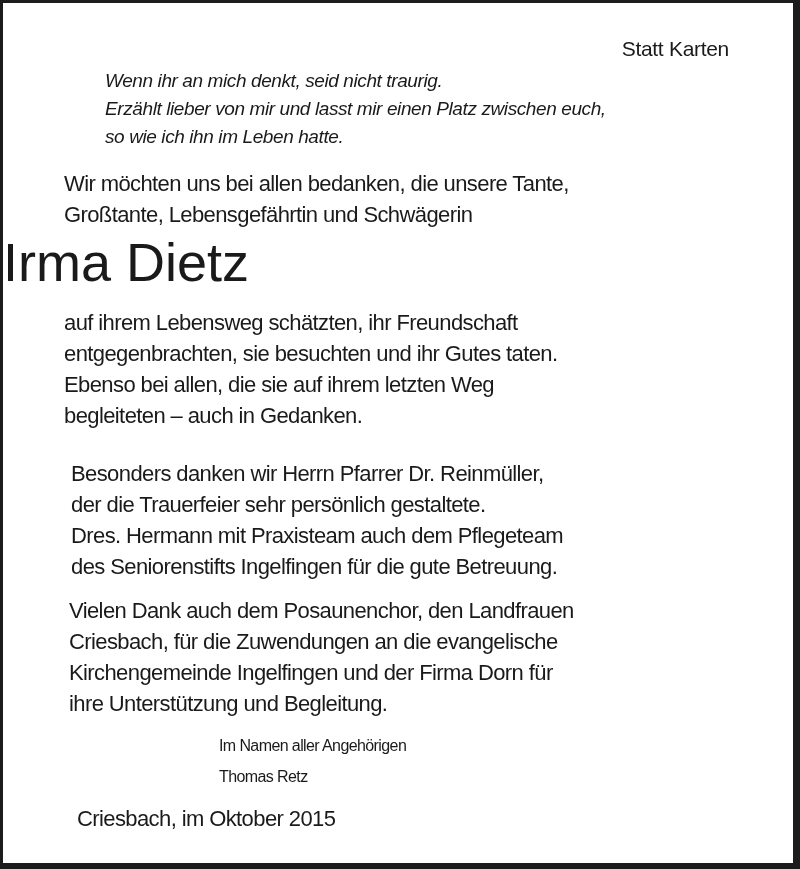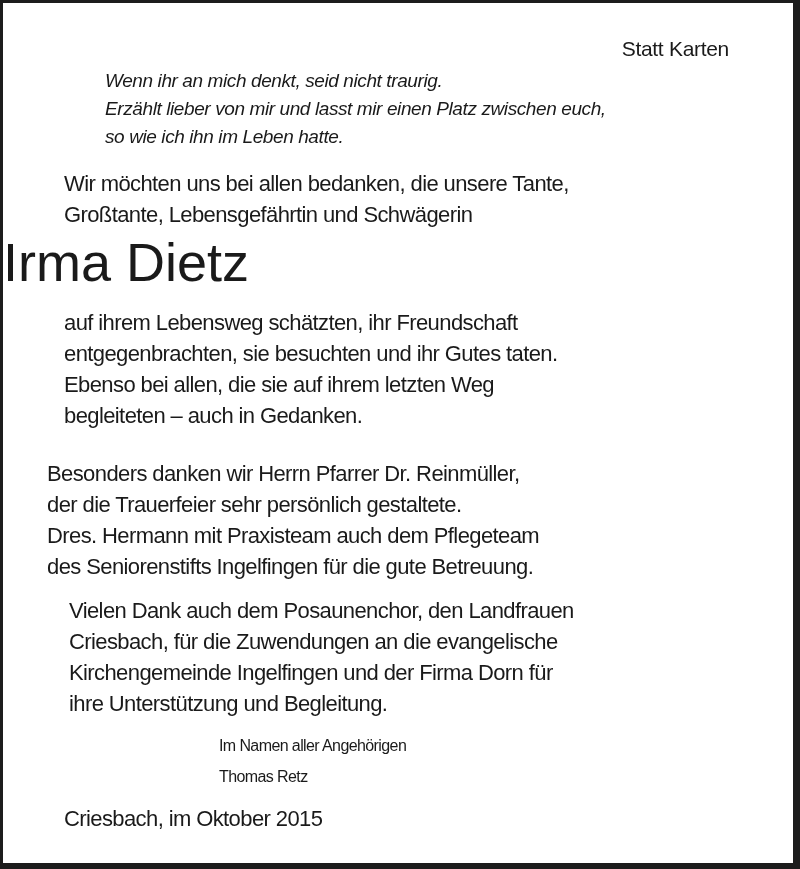--- a/index.html
+++ b/index.html
@@ -29,24 +29,24 @@
     font-size: 22px; line-height: 31px; letter-spacing: -0.6px;
     transform-origin: left top;
   }
   .p1 { left: 61px; top: 165px; }
   .name {
     left: 0; width: 792px; 
     top: 228px; font-size: 54px; letter-spacing: 0px;
     font-weight: normal;
   }
   .p2 { left: 61px; top: 304px; }
-  .p3 { left: 44px; top: 455px; }
+  .p3 { left: 68px; top: 455px; }
   .p4 { left: 66px; top: 592px; }
   .sig { left: 216px; top: 727px; font-size: 16px; line-height: 31px; letter-spacing: -0.6px; }
-  .place { left: 61px; top: 803px; font-size: 22px; letter-spacing: -0.6px; }
+  .place { left: 74px; top: 803px; font-size: 22px; letter-spacing: -0.6px; }
   .line { display: block; }
 </style>
 </head>
 <body>
 
 <div class="card">
 
   <div class="abs hdr">Statt Karten</div>
 
   <div class="abs verse">

